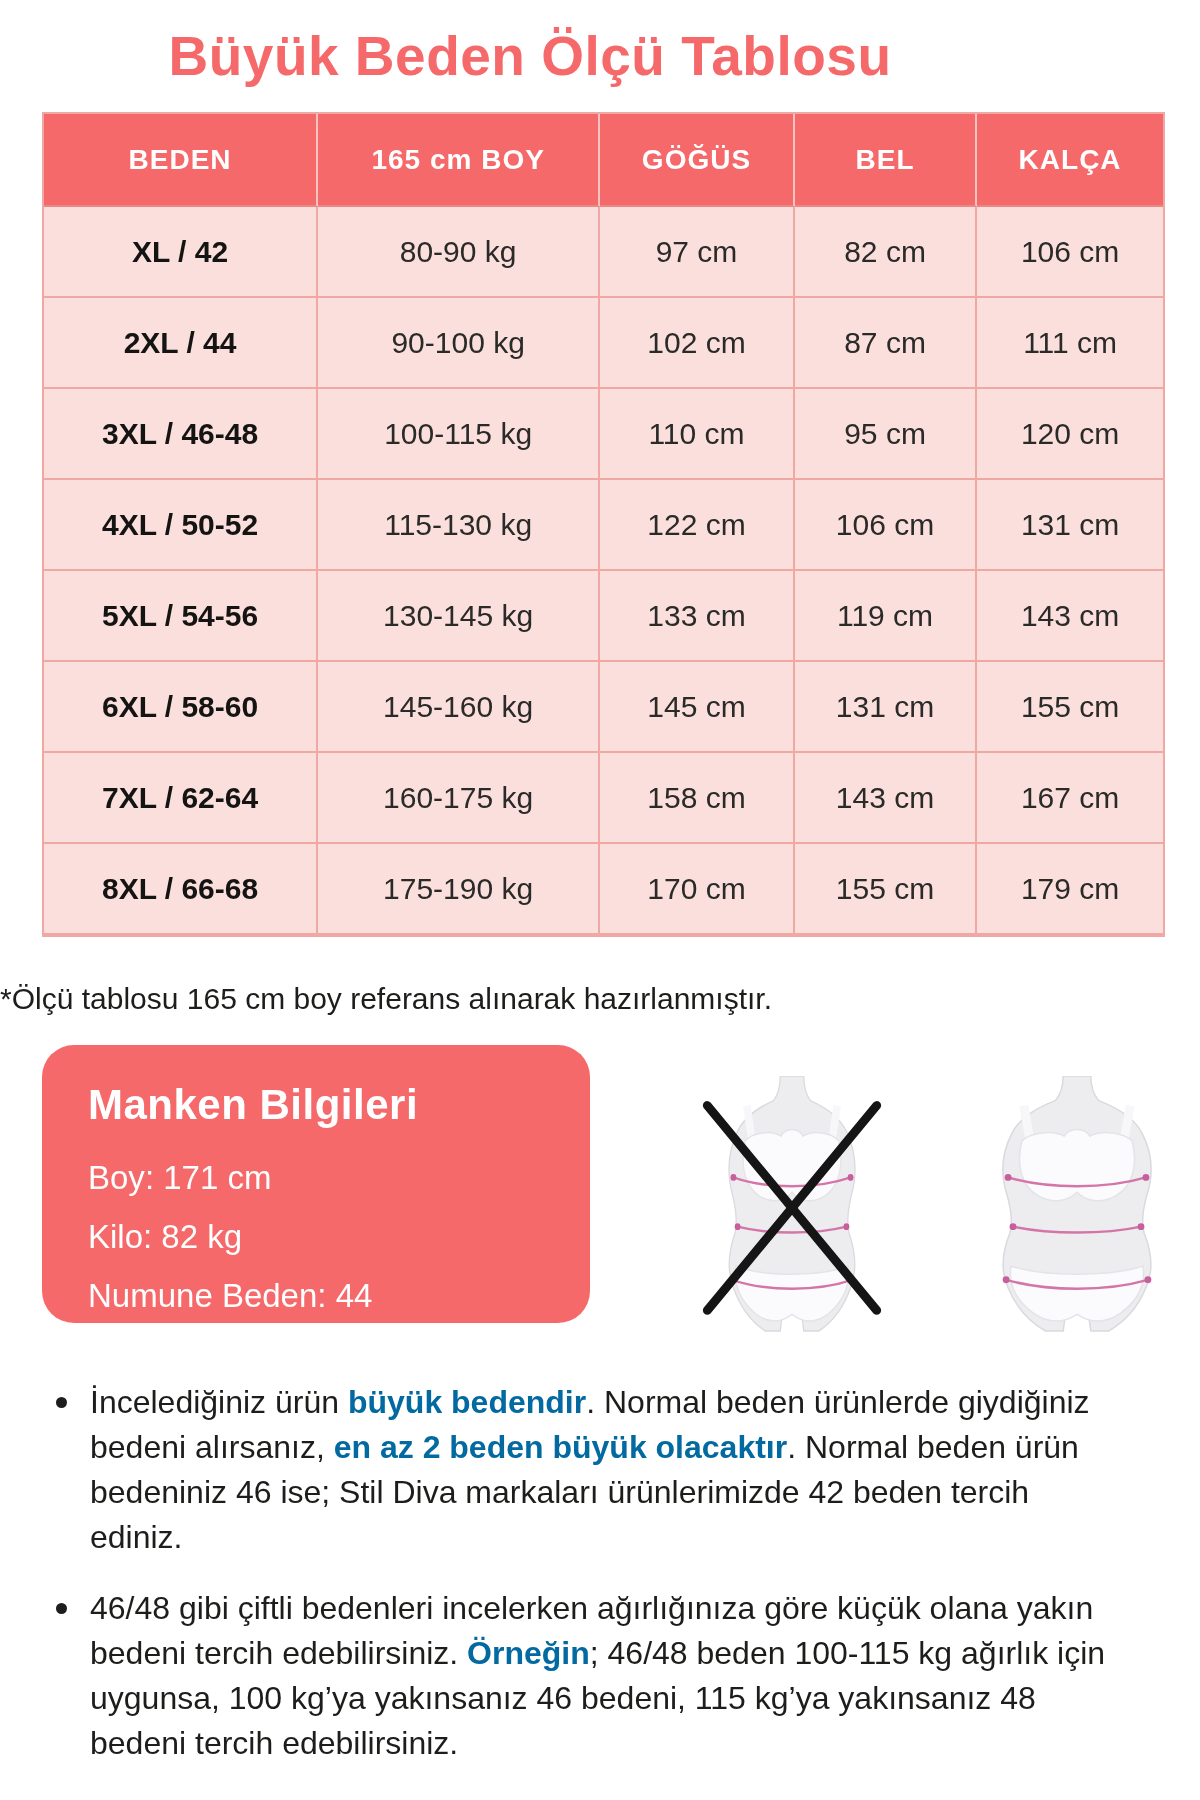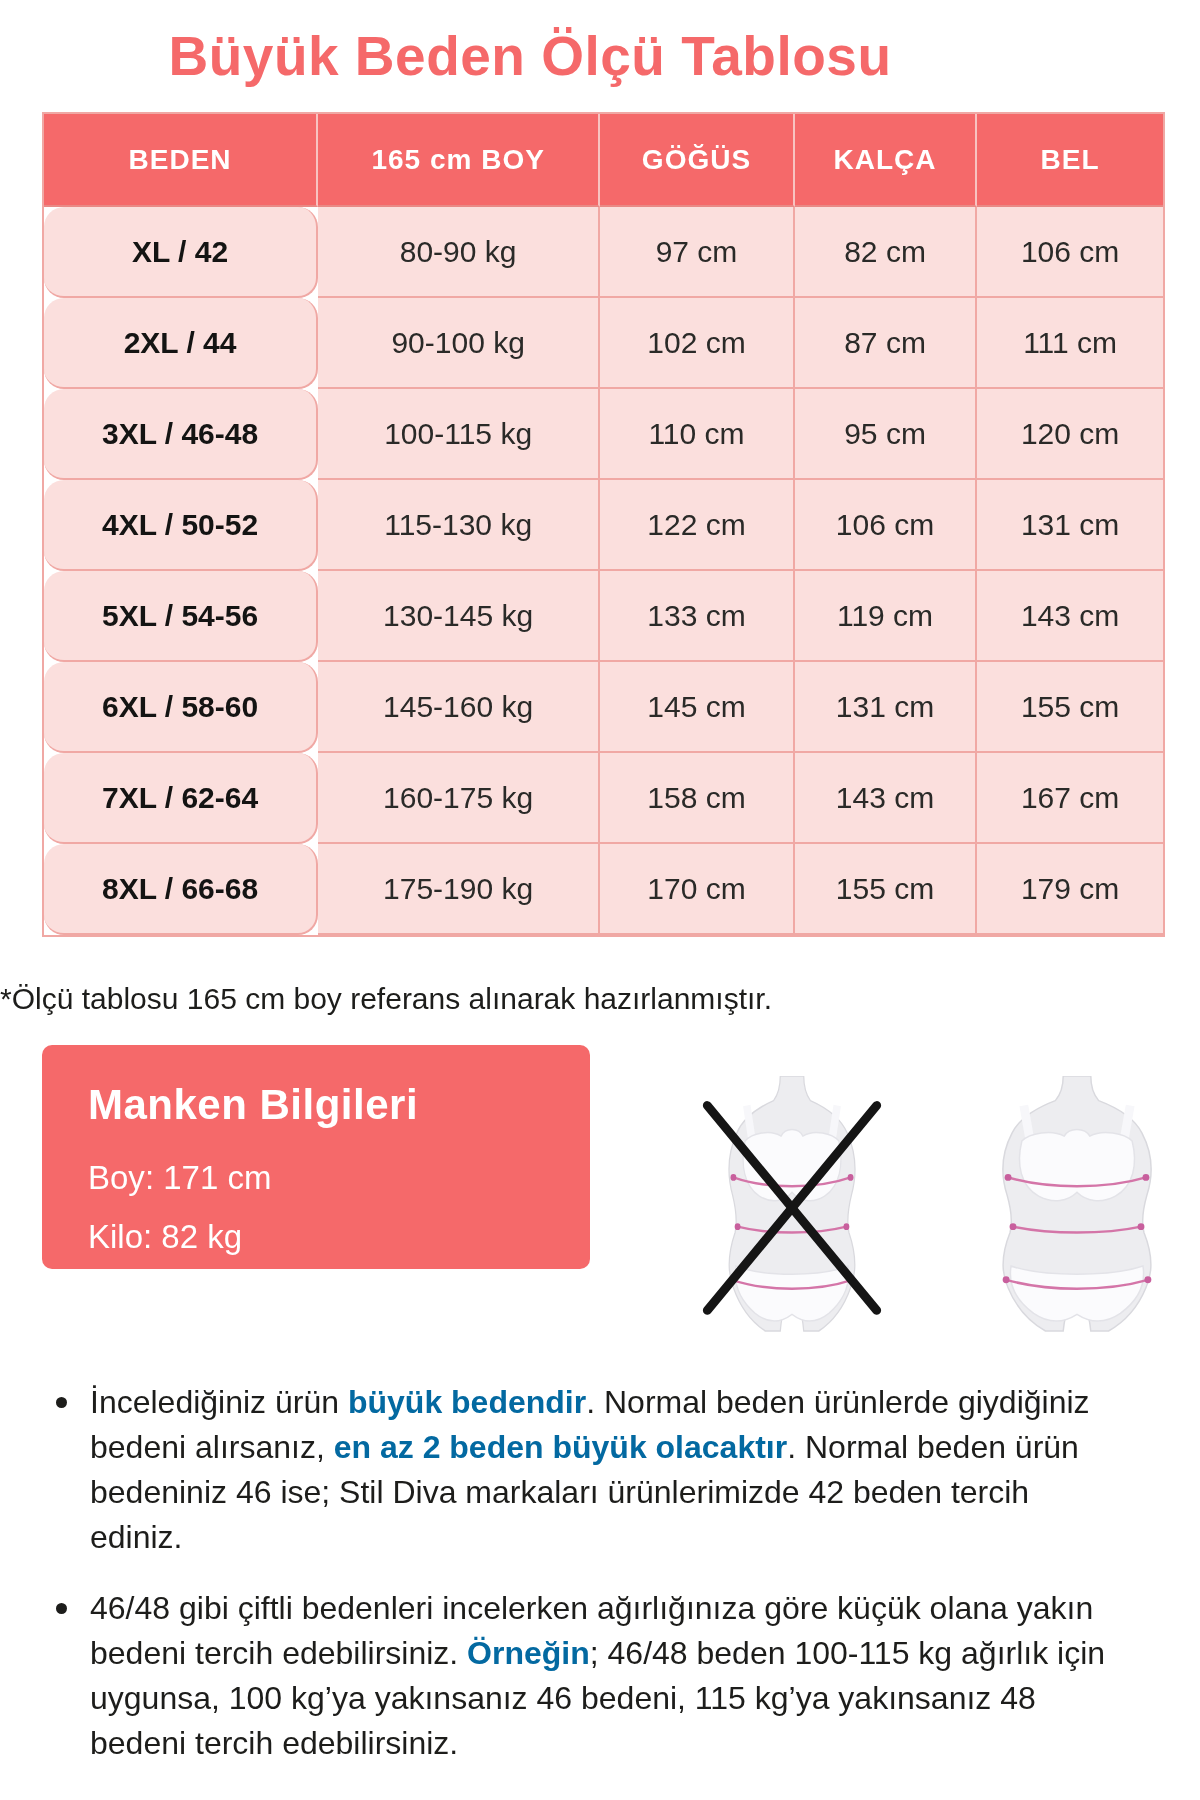--- a/index.html
+++ b/index.html
@@ -27,30 +27,30 @@
   }
   .size-table .cell:nth-child(5n){border-right:none;}
   .size-table .th{
     height:93px;background:#f5696a;color:#ffffff;
     font-weight:700;font-size:28px;letter-spacing:1px;
     border-right-color:#f8c3c1;border-bottom-color:#e98985;
   }
   .size-table .td{
     height:91px;background:#fbdfdd;font-size:30px;color:#2a2a28;
   }
-  .size-table .td.first{font-weight:700;color:#141413;border-radius:20px;}
+  .size-table .td.first{font-weight:700;color:#141413;}
   
   .note{
     position:absolute;top:982px;left:0;width:1200px;margin:0;
     text-align:left;font-size:30px;color:#1d1d1b;
   }
   
   .model-card{
-    position:absolute;top:1045px;left:42px;width:548px;height:224px;
-    background:#f5696a;border-radius:10px;box-sizing:border-box;
+    position:absolute;top:1045px;left:42px;width:548px;height:278px;
+    background:#f5696a;border-radius:32px;box-sizing:border-box;
     padding:36px 40px 0 46px;color:#ffffff;
   }
   .model-card h2{
     margin:0 0 30px 0;font-size:42px;font-weight:700;letter-spacing:.5px;
   }
   .model-card .mline{font-size:33px;margin-bottom:22px;line-height:37px;}
   .model-card .mlabel{font-weight:400;}
   
   .figure{position:absolute;top:1076px;width:220px;height:256px;}
   .figure.left{left:682px;}
@@ -73,22 +73,22 @@
 </style>
 </head>
 <body>
 
 <h1 class="page-title">Büyük Beden Ölçü Tablosu</h1>
 
 <div class="size-table">
     <div class="cell th">BEDEN</div>
     <div class="cell th">165 cm BOY</div>
     <div class="cell th">GÖĞÜS</div>
+    <div class="cell th">BEL</div>
     <div class="cell th">KALÇA</div>
-    <div class="cell th">BEL</div>
     <div class="cell td first">XL / 42</div>
     <div class="cell td">80-90 kg</div>
     <div class="cell td">97 cm</div>
     <div class="cell td">82 cm</div>
     <div class="cell td">106 cm</div>
     <div class="cell td first">2XL / 44</div>
     <div class="cell td">90-100 kg</div>
     <div class="cell td">102 cm</div>
     <div class="cell td">87 cm</div>
     <div class="cell td">111 cm</div>

